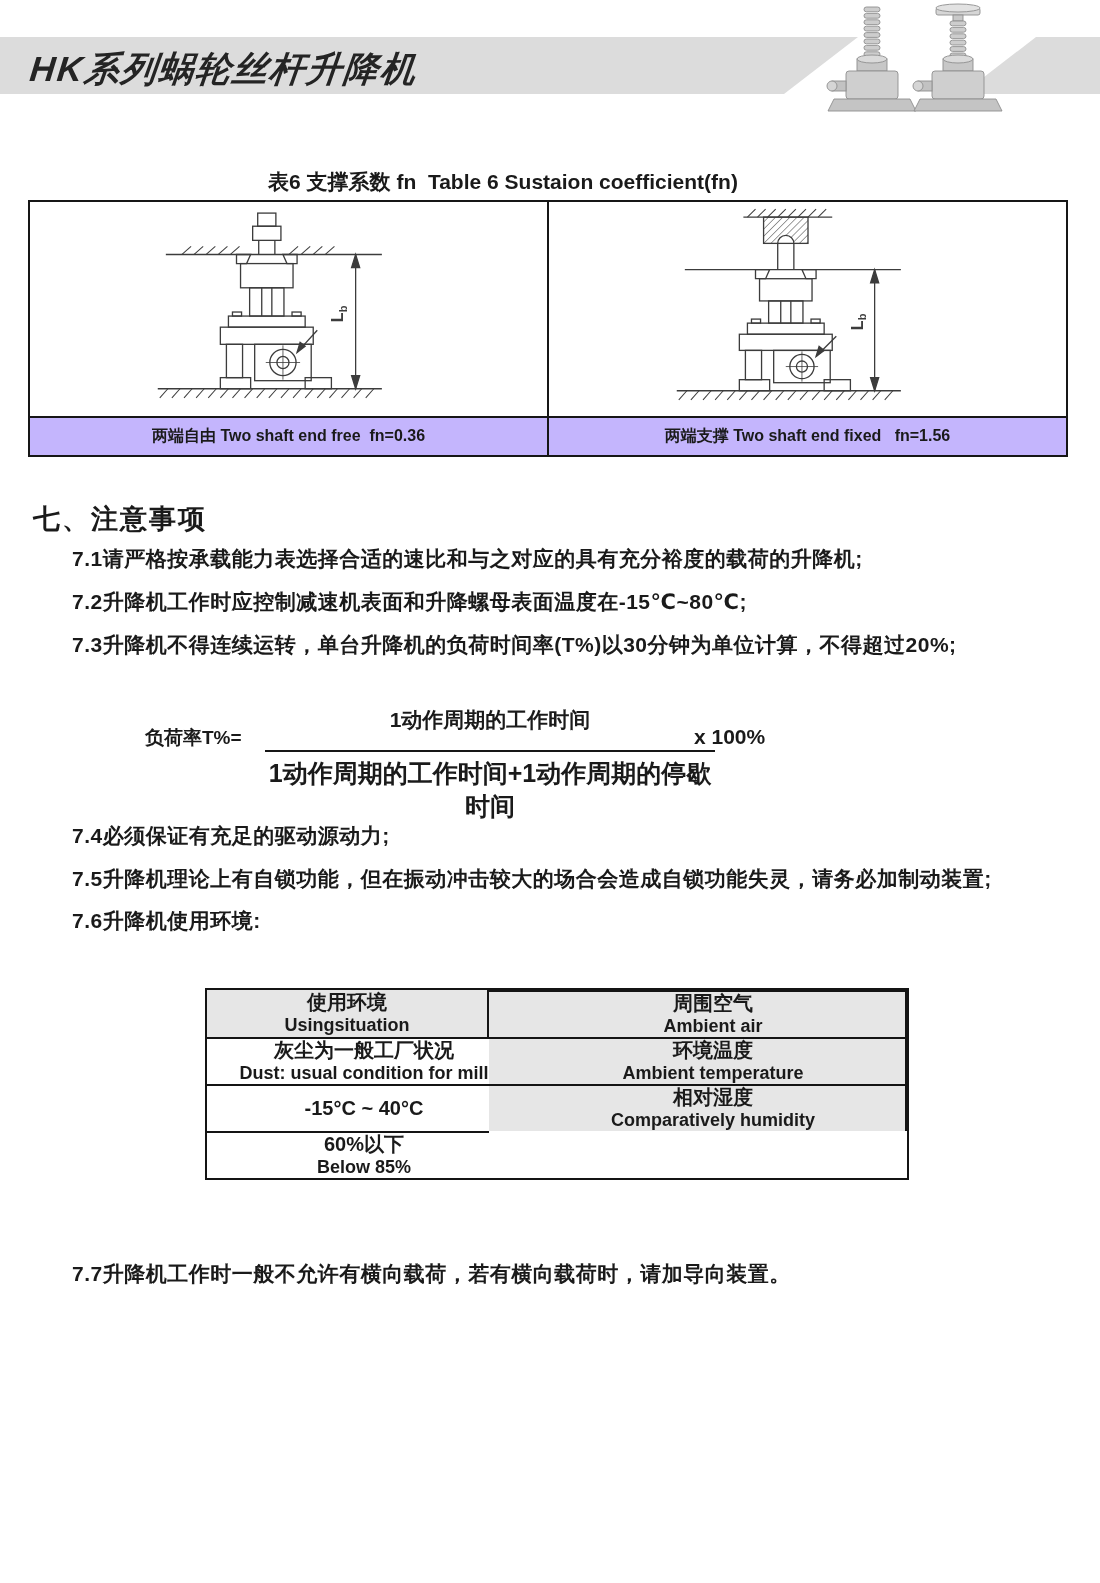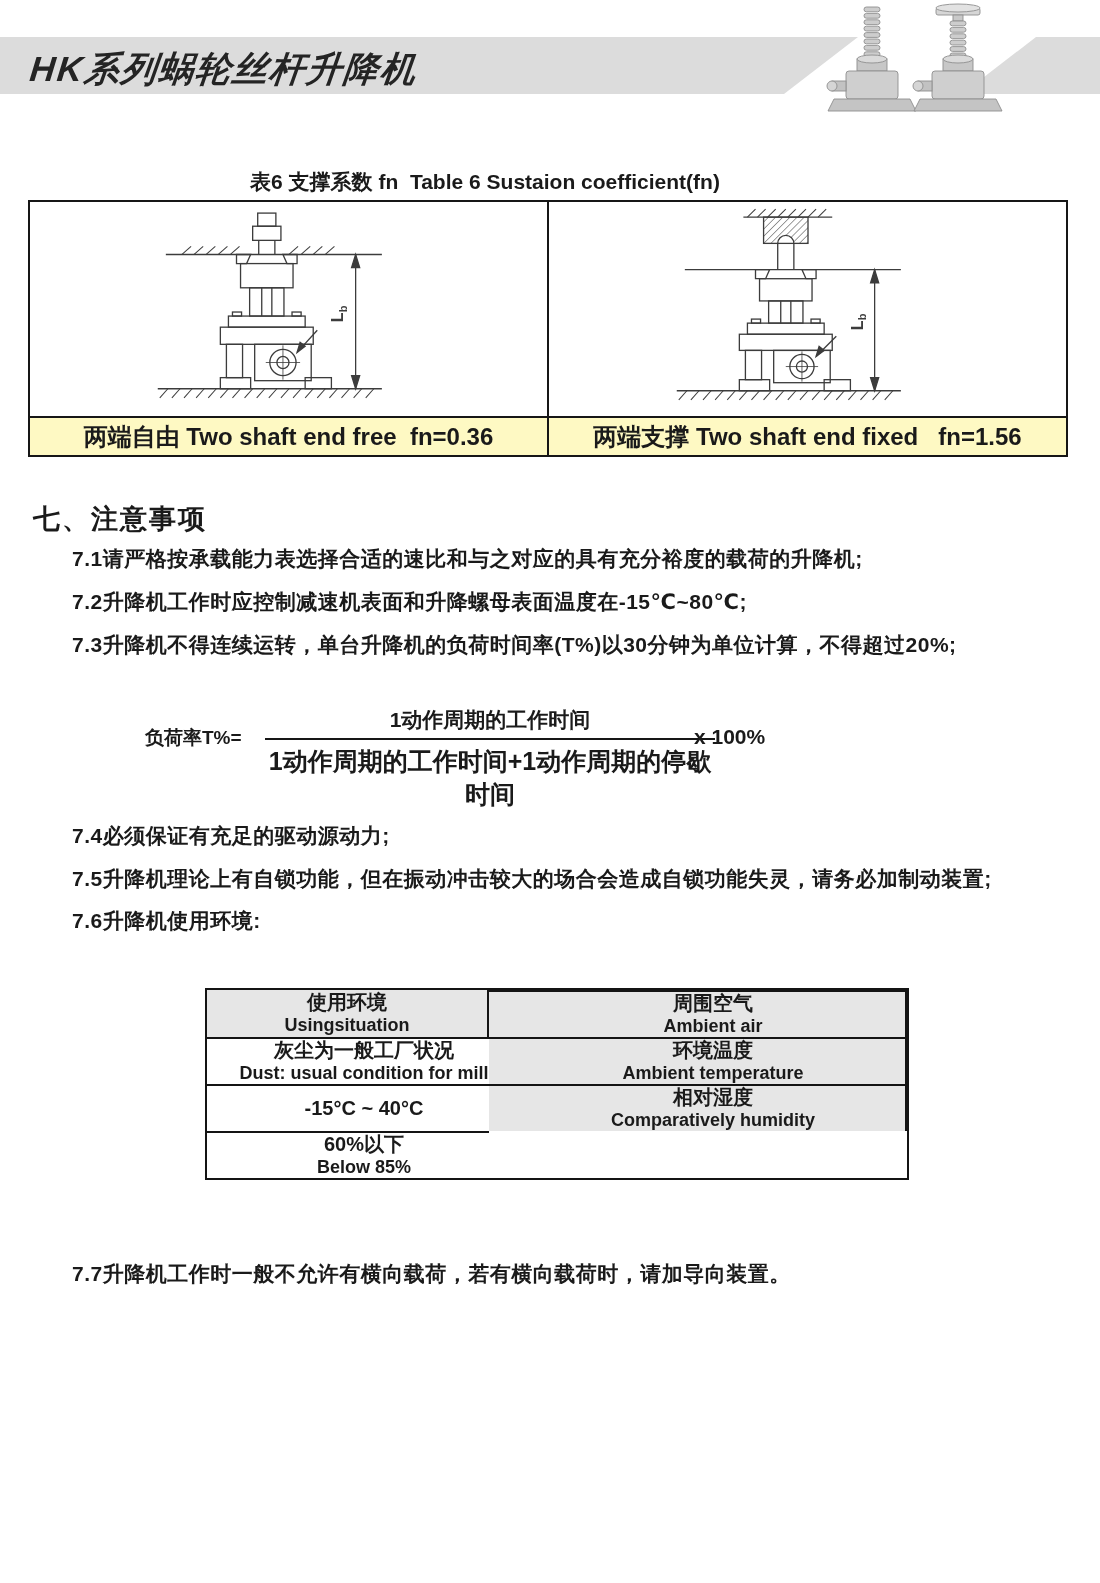--- a/index.html
+++ b/index.html
@@ -17,44 +17,44 @@
     position:absolute; left:962px; top:37px; width:138px; height:57px; background:#dcdcdc;
     clip-path:polygon(74px 0,100% 0,100% 100%,0 100%);
   }
   .banner-title {
     position:absolute; left:30px; top:46px; font-size:35px; font-weight:700; font-style:italic;
     color:#242424; letter-spacing:2px; transform:skewX(-6deg); white-space:pre;
   }
   .product-photos { position:absolute; left:824px; top:3px; width:194px; height:124px; }
   
   .t6-title {
-    position:absolute; left:0; top:168px; width:970px; text-align:center;
+    position:absolute; left:18px; top:168px; width:970px; text-align:center;
     font-size:21px; font-weight:700; white-space:pre;
   }
   .t6 {
     position:absolute; left:28px; top:200px; width:1040px; height:257px;
     border:2px solid #161616; display:flex;
   }
   .t6-cell { flex:1; display:flex; flex-direction:column; }
   .t6-cell.first { border-right:2px solid #161616; }
   .t6-art { flex:1; display:flex; align-items:center; justify-content:center; }
   .t6-art svg { width:330px; height:212px; }
   .t6-caption {
-    height:39px; border-top:2px solid #161616; background:#fef9c3;
+    height:39px; border-top:2px solid #161616; background:#c4b5fd;
     display:flex; align-items:center; justify-content:center;
-    font-size:24px; font-weight:700; white-space:pre;
+    font-size:16px; font-weight:700; white-space:pre;
   }
   
   .sec-heading { position:absolute; left:20px; font-size:27px; font-weight:800; letter-spacing:2px; }
   .note { position:absolute; left:72px; width:1000px; font-size:21px; font-weight:600; letter-spacing:0.5px; white-space:pre; }
   
   .formula { position:absolute; left:0; top:706px; width:1100px; height:70px; font-weight:600; }
   .formula .lhs { position:absolute; left:145px; top:19px; font-size:19px; white-space:pre; }
   .formula .frac { position:absolute; left:265px; width:450px; text-align:center; }
-  .formula .num { font-size:21px; padding-bottom:4px; }
+  .formula .num { font-size:21px; padding-bottom:16px; }
   .formula .bar { border-top:2.5px solid #161616; }
   .formula .den { font-size:25px; padding-top:5px; }
   .formula .rhs { position:absolute; left:694px; top:19px; font-size:21px; white-space:pre; }
   
   .env {
     position:absolute; left:205px; top:988px; width:704px;
     border:2px solid #141414; display:grid; grid-template-columns:282px 1fr;
   }
   .env .cell {
     height:47px; display:flex; flex-direction:column; align-items:center; justify-content:center;

